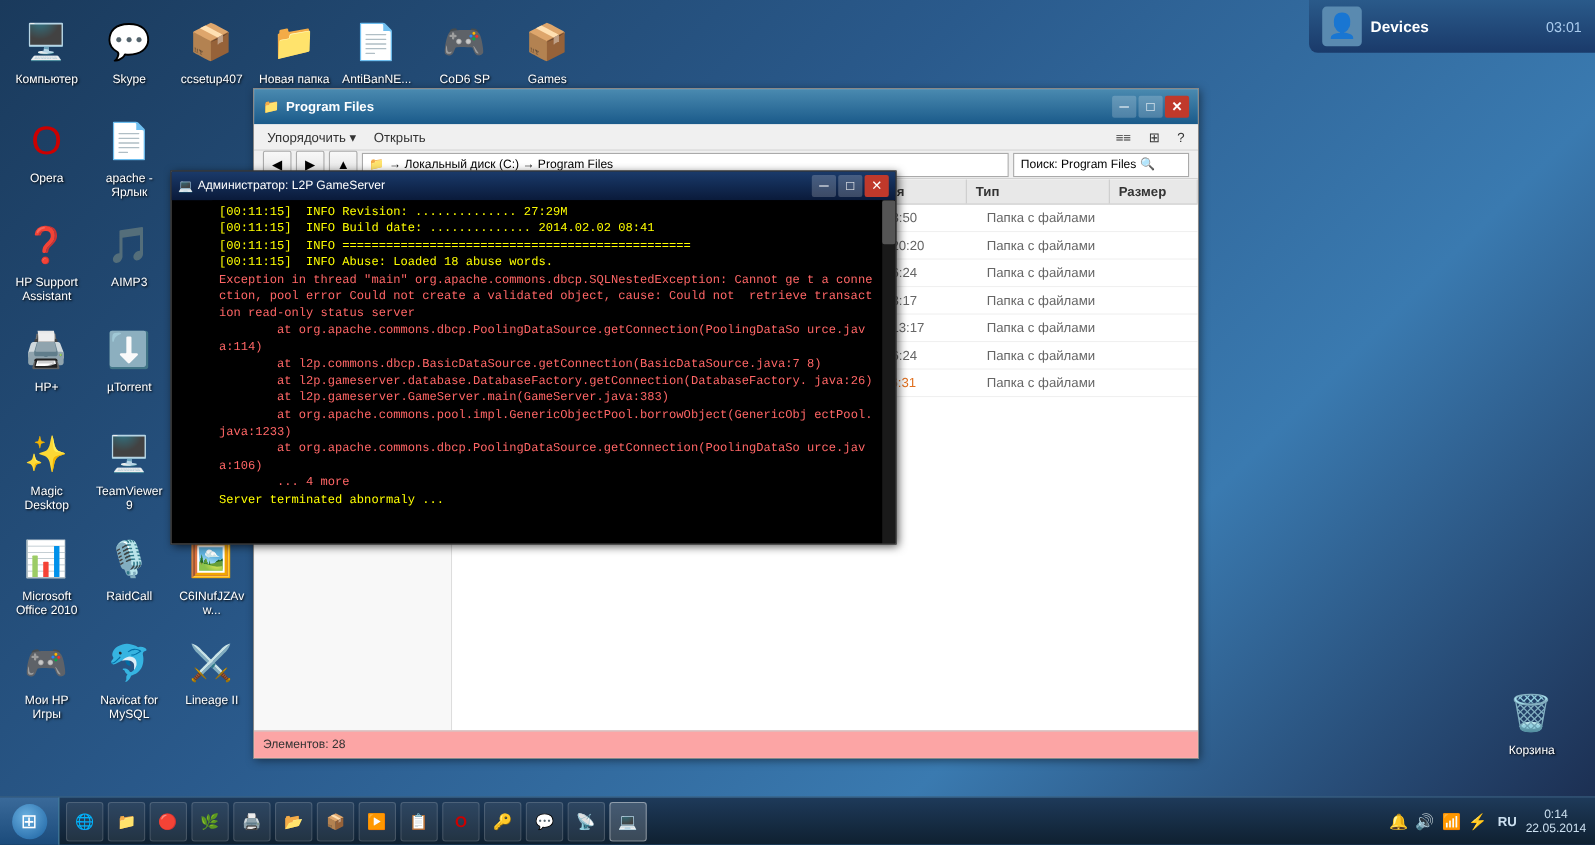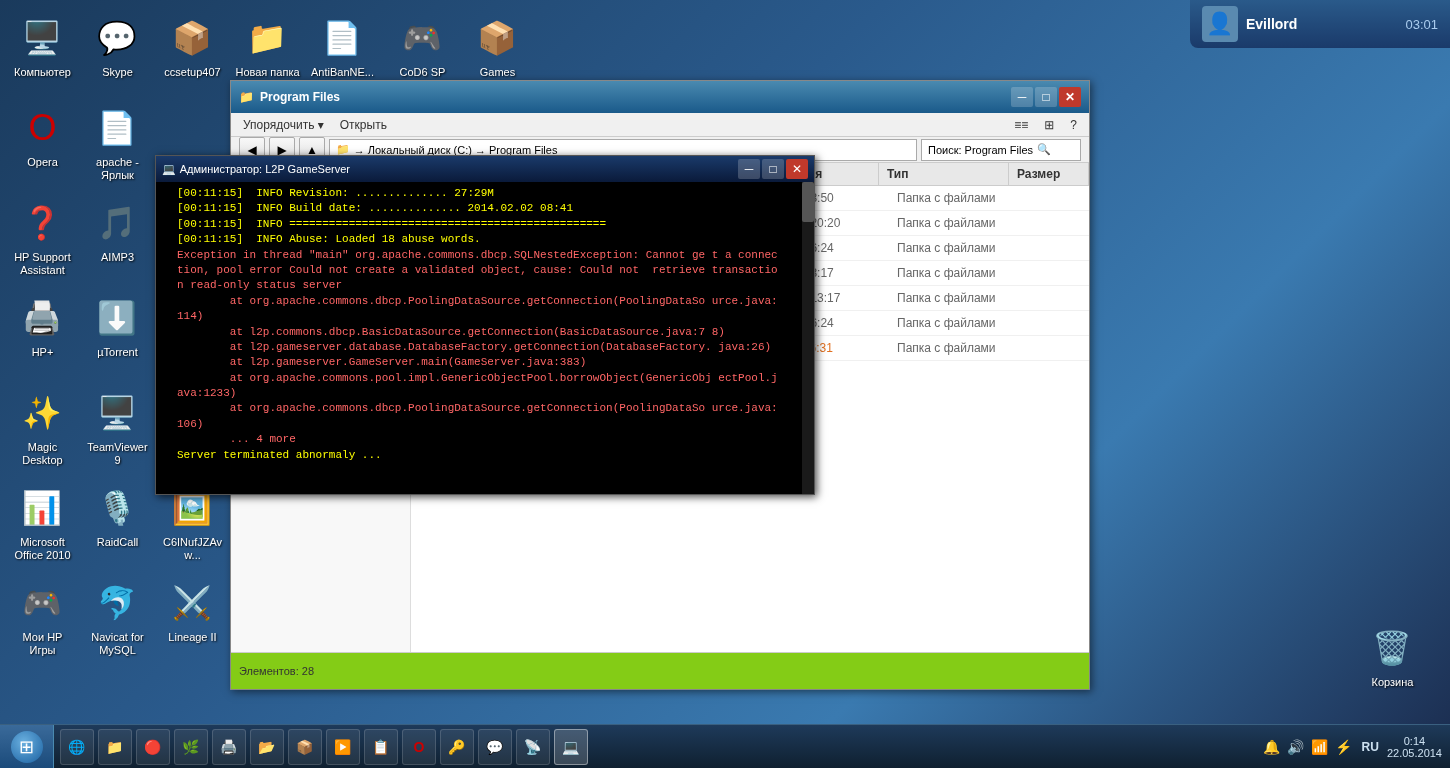--- a/index.html
+++ b/index.html
@@ -363,22 +363,22 @@
     .file-row-size {
       width: 80px;
       padding: 2px 8px;
       color: #666;
       text-align: right;
     }
 
     .file-icon { font-size: 14px; }
 
     .statusbar {
-      height: 37px;
-      background: #84cc16;
+      height: 25px;
+      background: #fca5a5;
       border-top: 1px solid #ccc;
       display: flex;
       align-items: center;
       padding: 0 8px;
       font-size: 11px;
       color: #333;
       gap: 16px;
     }
 
     
@@ -409,25 +409,26 @@
 
     .console-titlebar-title {
       flex: 1;
       font-size: 11px;
     }
 
     .console-body {
       flex: 1;
       background: #000;
       overflow-y: auto;
-      padding: 4px 21px;
+      padding: 4px 6px;
       font-family: 'Courier New', monospace;
       font-size: 11px;
       color: #ffff00;
       line-height: 1.4;
+      margin-left: 37px;
     }
 
     .console-line {
       white-space: pre-wrap;
       word-break: break-all;
     }
 
     .console-line.error { color: #ff6666; }
     .console-line.info { color: #ffff00; }
     .console-line.terminated { color: #ffff00; }
@@ -466,21 +467,21 @@
     .date-orange { color: #e07020; }
 
   </style>
 </head>
 <body>
 
 <div class="desktop">
 
   <div class="user-profile">
     <div class="user-avatar">👤</div>
-    <div class="user-name">Evillord</div>
+    <div class="user-name">Devices</div>
     <div class="user-time">03:01</div>
   </div>
 
   <div class="desktop-icon" style="top:10px;left:5px;">
     <div class="desktop-icon-img">🖥️</div>
     <div class="desktop-icon-label">Компьютер</div>
   </div>
 
   <div class="desktop-icon" style="top:10px;left:80px;">
     <div class="desktop-icon-img">💬</div>

